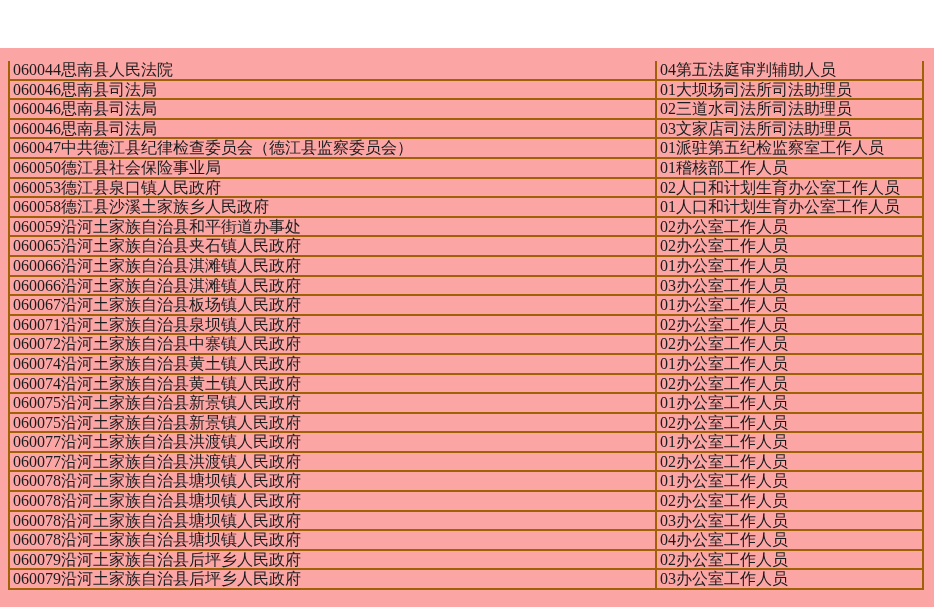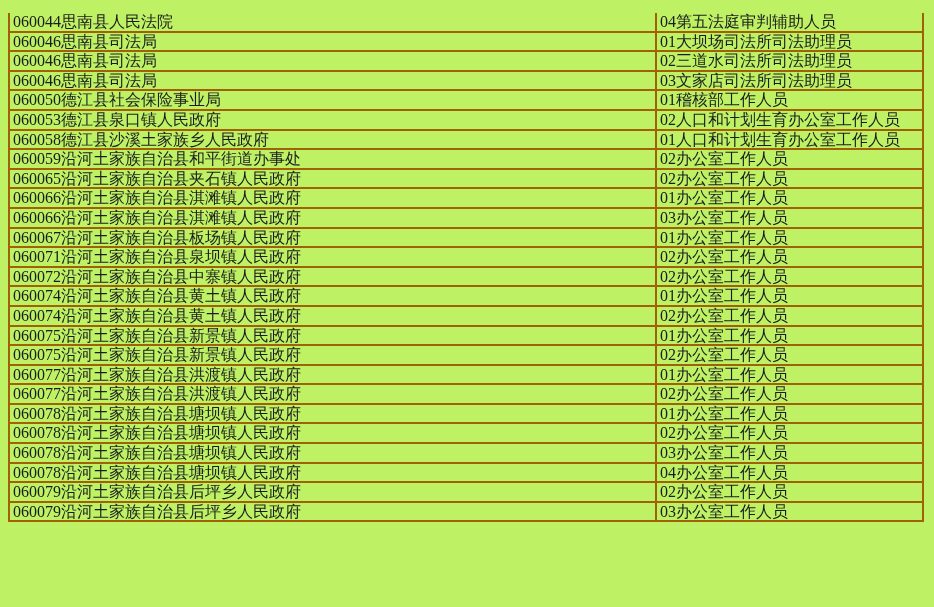--- a/index.html
+++ b/index.html
@@ -10,21 +10,22 @@
     width: 934px;
     height: 607px;
     background: #ffffff;
     position: relative;
     overflow: hidden;
     font-family: "Liberation Serif", "DejaVu Serif", serif;
   }
   .page {
     position: absolute;
     inset: 0;
-    background: #bef264;
+    background: #fca5a5;
+    margin-top: 48px;
   }
   table.grid {
     position: absolute;
     left: 8px;
     top: 13px;
     width: 914px;
     border-collapse: collapse;
     table-layout: fixed;
   }
   col.col-unit { width: 647px; }
@@ -62,20 +63,24 @@
           <td>060046思南县司法局</td>
           <td>01大坝场司法所司法助理员</td>
         </tr>
         <tr>
           <td>060046思南县司法局</td>
           <td>02三道水司法所司法助理员</td>
         </tr>
         <tr>
           <td>060046思南县司法局</td>
           <td>03文家店司法所司法助理员</td>
+        </tr>
+        <tr>
+          <td>060047中共德江县纪律检查委员会（德江县监察委员会）</td>
+          <td>01派驻第五纪检监察室工作人员</td>
         </tr>
         <tr>
           <td>060050德江县社会保险事业局</td>
           <td>01稽核部工作人员</td>
         </tr>
         <tr>
           <td>060053德江县泉口镇人民政府</td>
           <td>02人口和计划生育办公室工作人员</td>
         </tr>
         <tr>

